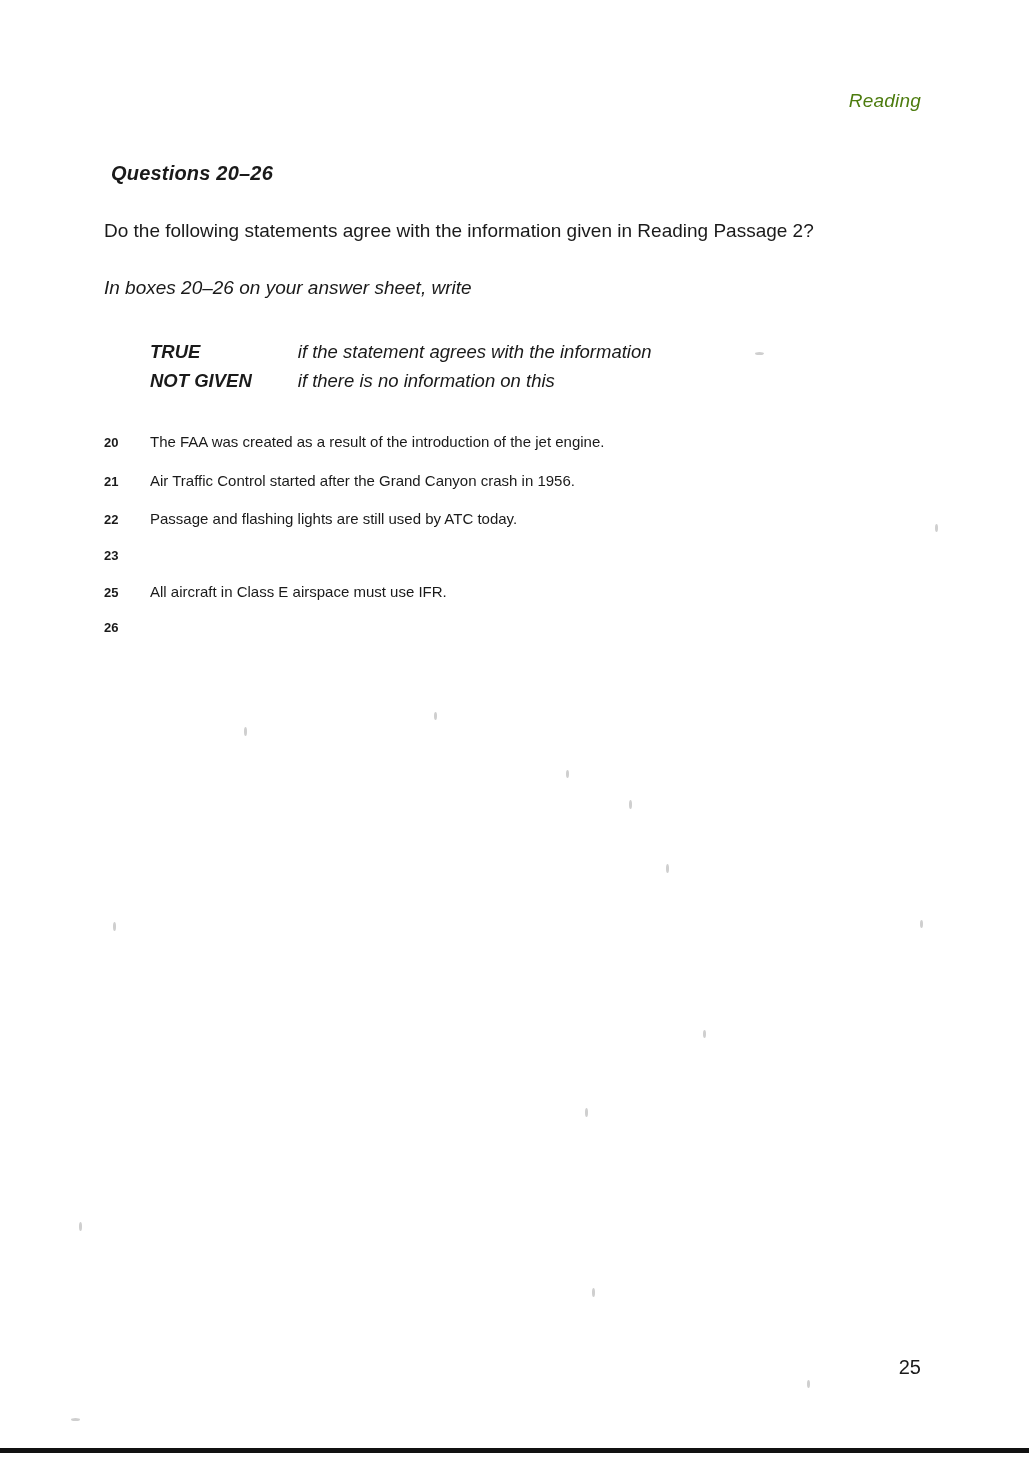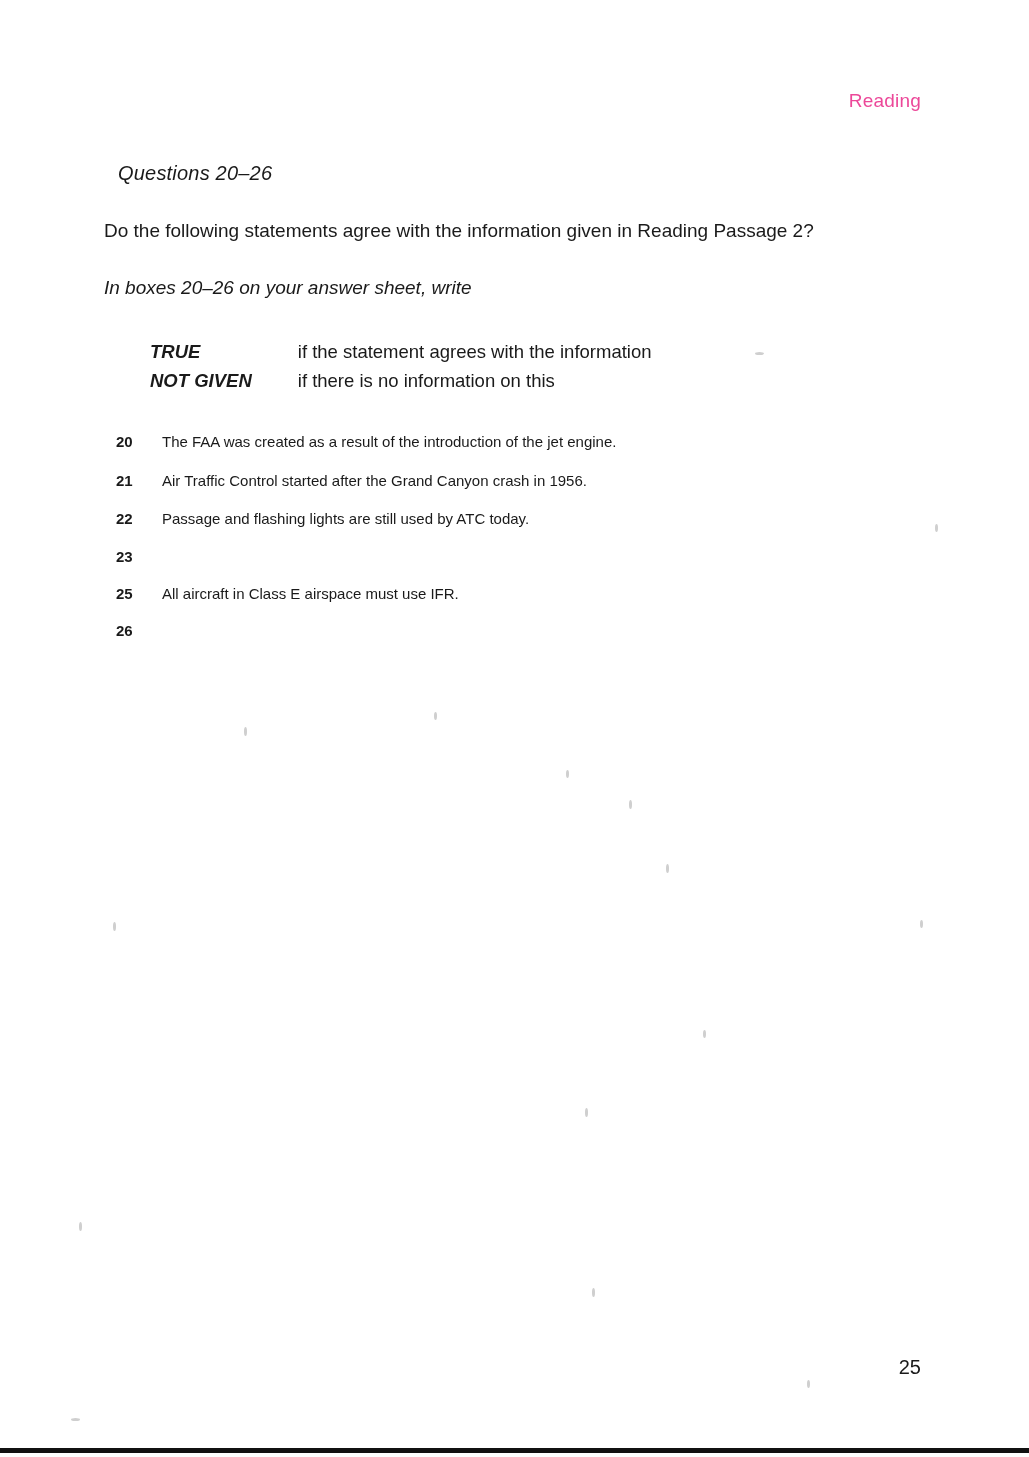--- a/index.html
+++ b/index.html
@@ -22,35 +22,37 @@
   .page-inner {
     position: absolute;
     left: 0; top: 0;
     width: 1029px;
     height: 1457px;
   }
   .header-running {
     position: absolute;
     right: 108px;
     top: 90px;
+    font-style: italic;
     font-size: 19px;
-    color: #ec4899;
+    color: #4d7c0f;
     letter-spacing: 0.2px;
   }
   .content {
     position: absolute;
     left: 104px;
     top: 162px;
     width: 810px;
   }
   .section-title {
     font-style: italic;
     font-size: 20px;
-    margin: 0 0 34px 14px;
+    margin: 0 0 34px 7px;
     letter-spacing: 0.2px;
+    font-weight: bold;
   }
   .instruction {
     font-size: 19px;
     margin: 0 0 32px 0;
     line-height: 1.3;
   }
   .instruction-italic {
     font-style: italic;
     font-size: 19px;
     margin: 0 0 40px 0;
@@ -66,37 +68,37 @@
     vertical-align: top;
     line-height: 1.35;
   }
   .key-term {
     font-weight: bold;
     font-style: italic;
     padding-right: 46px !important;
     white-space: nowrap;
   }
   .key-desc {
+    font-style: italic;
   }
   .q-list {
     margin: 0;
     padding: 0;
     list-style: none;
   }
   .q-item {
     display: flex;
     align-items: baseline;
     margin-bottom: 19px;
   }
   .q-num {
     font-weight: bold;
-    font-size: 15px;
+    font-size: 13px;
     width: 46px;
     flex: 0 0 46px;
-    margin-left: 12px;
   }
   .q-text {
     font-size: 15px;
     line-height: 1.3;
   }
   .page-number {
     position: absolute;
     right: 108px;
     bottom: 78px;
     font-size: 20px;

